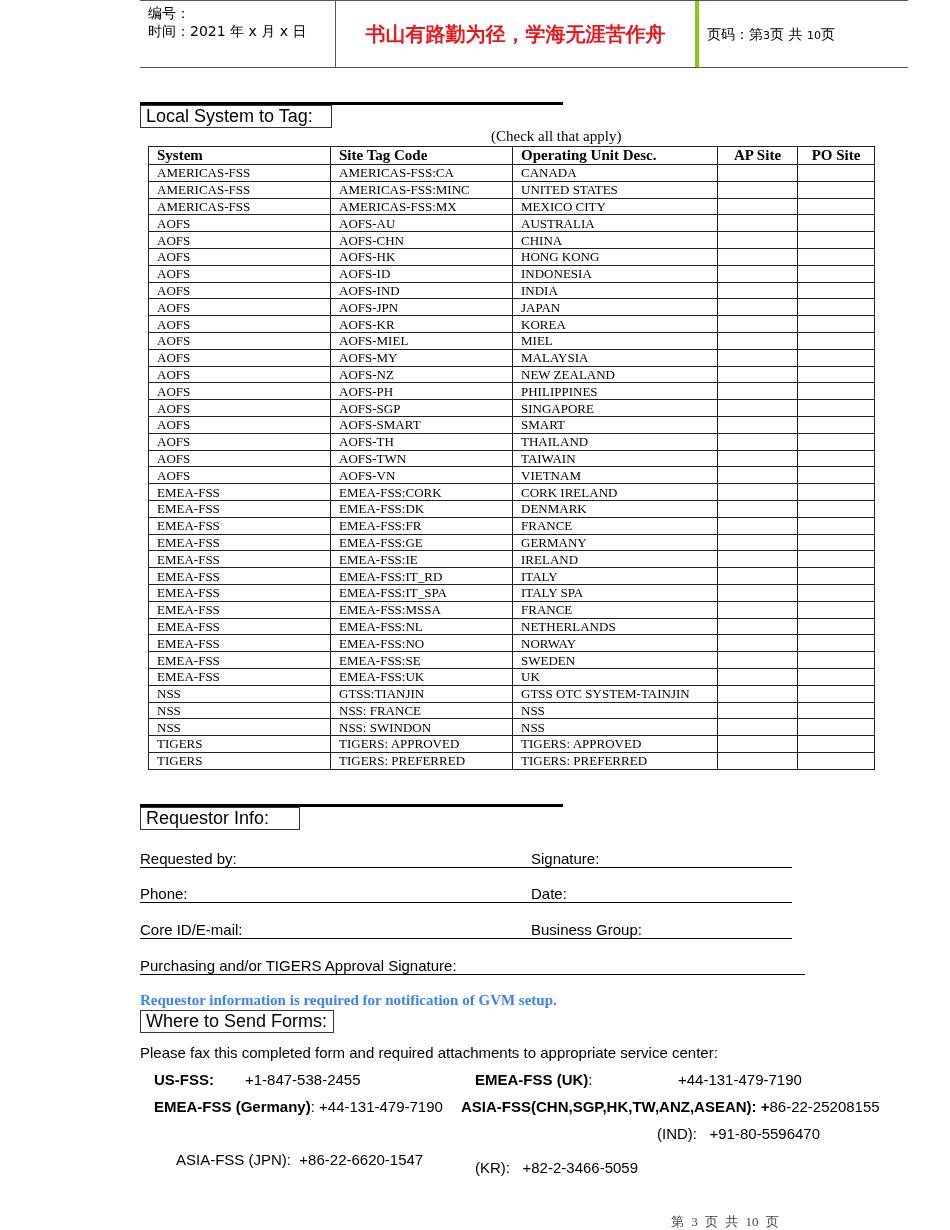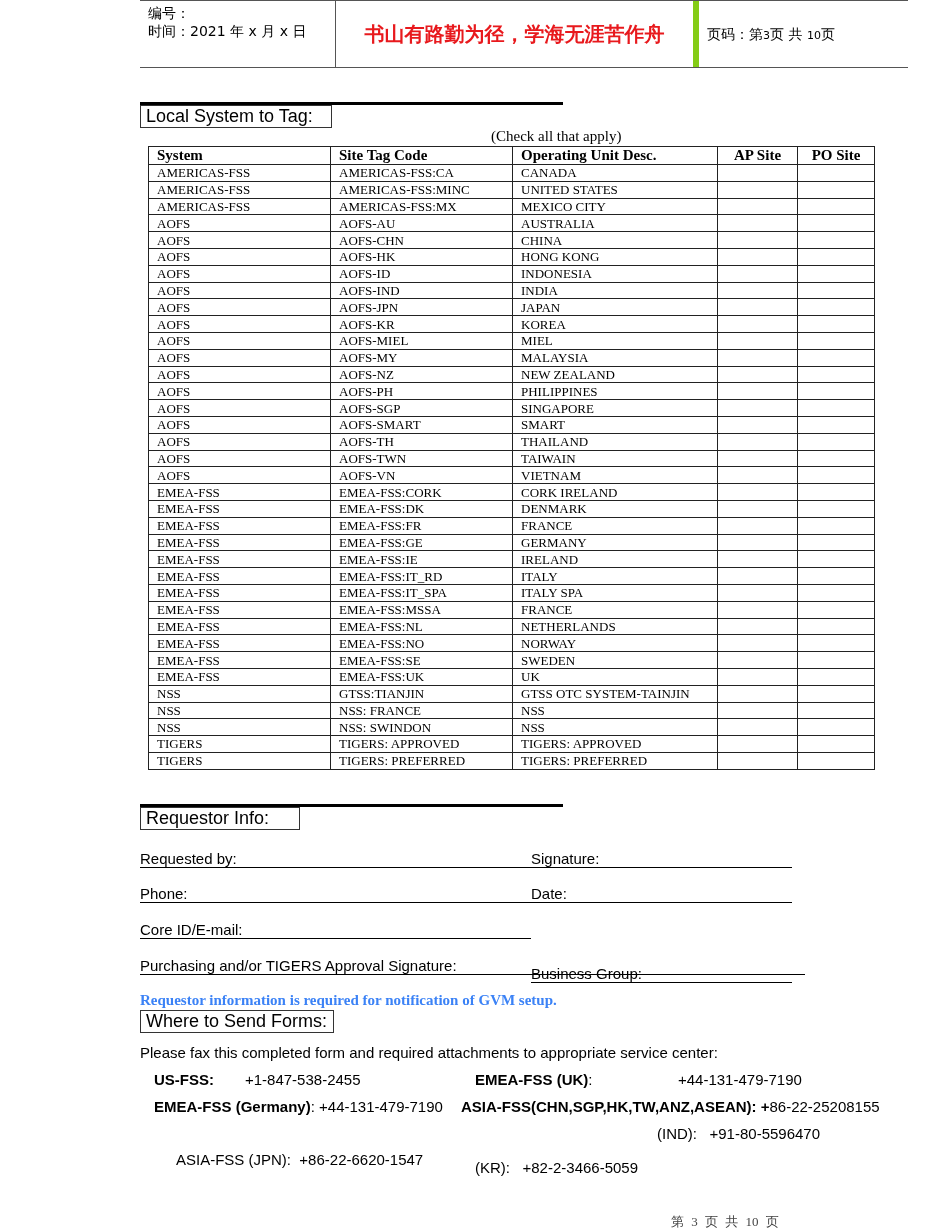--- a/index.html
+++ b/index.html
@@ -2,21 +2,21 @@
 <html><head>
 <meta charset="utf-8">
 <style>
   html, body { margin: 0; padding: 0; background: #ffffff; }
   body { width: 950px; height: 1230px; position: relative; overflow: hidden; font-family: "Liberation Sans", sans-serif; color: #000; }
 
   
   .hdr { position: absolute; left: 140px; top: 0; width: 768px; height: 66px; border-bottom: 1px solid #555; border-top: 1px solid #555; }
   .hdr-cell { position: absolute; top: 0; height: 66px; }
   .hdr-c1 { left: 0; width: 195px; font-family: "DejaVu Sans", sans-serif; font-size: 14px; line-height: 18px; padding-top: 3px; padding-left: 8px; box-sizing: border-box; }
-  .hdr-c2 { left: 195px; width: 364px; border-left: 1px solid #555; border-right: 6px solid #84cc16; color: #e8191d; font-family: "DejaVu Sans", sans-serif; font-size: 20px; font-weight: bold; text-align: center; line-height: 66px; box-sizing: border-box; }
+  .hdr-c2 { left: 195px; width: 364px; border-left: 1px solid #555; border-right: 4px solid #84cc16; color: #e8191d; font-family: "DejaVu Sans", sans-serif; font-size: 20px; font-weight: bold; text-align: center; line-height: 66px; box-sizing: border-box; }
   .hdr-c3 { left: 559px; width: 209px; font-family: "DejaVu Sans", sans-serif; font-size: 14px; line-height: 66px; padding-left: 8px; box-sizing: border-box; }
   .hdr-c3 .small { font-size: 11px; }
 
   .rule { position: absolute; height: 3px; background: #000; }
   .section-box { position: absolute; border: 1px solid #333; font-family: "Liberation Sans", sans-serif; font-size: 18px; padding: 0 5px; box-sizing: border-box; line-height: 20px; height: 23px; }
 
   .check-note { position: absolute; left: 491px; top: 128px; font-family: "Liberation Serif", serif; font-size: 15px; }
 
   table.sys { position: absolute; left: 148px; top: 146px; border-collapse: collapse; font-family: "Liberation Serif", serif; font-size: 13px; table-layout: fixed; width: 726px; }
   table.sys th, table.sys td { border: 1px solid #222; padding: 0 8px; height: 15.8px; line-height: 15px; text-align: left; white-space: nowrap; overflow: hidden; }
@@ -322,21 +322,21 @@
 </table>
 
 <div class="rule" style="left:140px; top:804px; width:423px;"></div>
 <div class="section-box" style="left:140px; top:807px; width:160px;">Requestor Info:</div>
 
 <div class="field" style="left:140px; top:850px; width:391px;">Requested by:</div>
 <div class="field" style="left:531px; top:850px; width:261px;">Signature:</div>
 <div class="field" style="left:140px; top:885px; width:391px;">Phone:</div>
 <div class="field" style="left:531px; top:885px; width:261px;">Date:</div>
 <div class="field" style="left:140px; top:921px; width:391px;">Core ID/E-mail:</div>
-<div class="field" style="left:531px; top:921px; width:261px;margin-top:44px;">Business Group:</div>
+<div class="field" style="left:531px; top:921px; width:261px;">Business Group:</div>
 <div class="field" style="left:140px; top:957px; width:665px;">Purchasing and/or TIGERS Approval Signature:</div>
 
 <div class="red-note">Requestor information is required for notification of GVM setup.</div>
 
 <div class="section-box" style="left:140px; top:1010px; width:194px;">Where to Send Forms:</div>
 <div class="para">Please fax this completed form and required attachments to appropriate service center:</div>
 
 <div class="fax" style="left:154px; top:1071px;"><b>US-FSS:</b></div>
 <div class="fax" style="left:245px; top:1071px;">+1-847-538-2455</div>
 <div class="fax" style="left:475px; top:1071px;"><b>EMEA-FSS (UK)</b>:</div>

